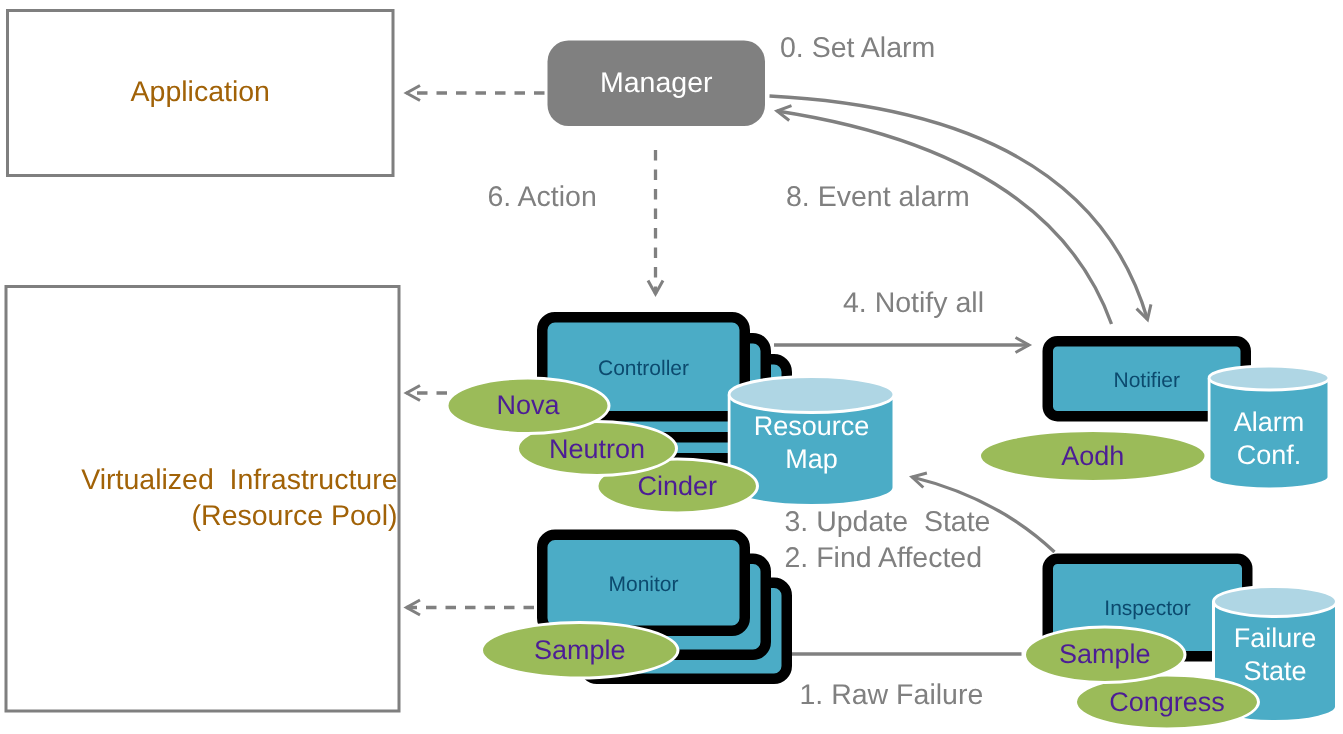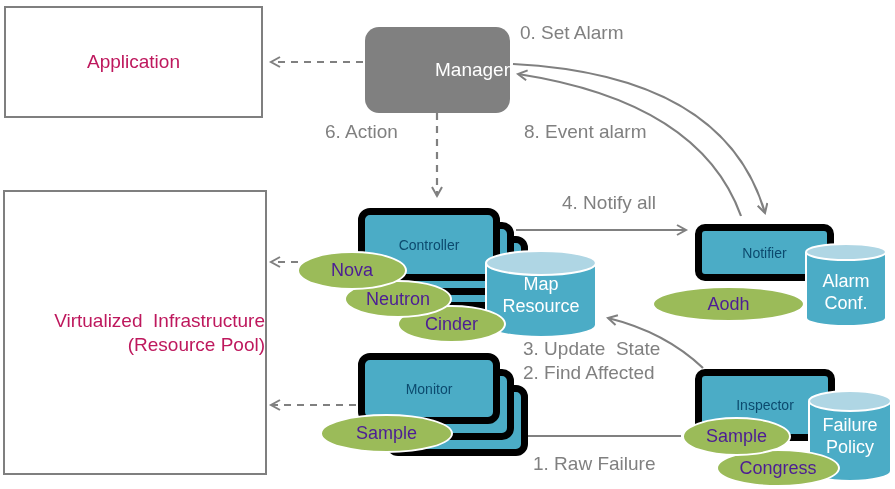--- a/index.html
+++ b/index.html
@@ -3,21 +3,21 @@
 <meta charset="utf-8">
 <style>
   html,body{margin:0;padding:0;background:#fff;}
   #stage{
     position:relative;width:895px;height:489px;background:#fff;overflow:hidden;
     font-family:"Liberation Sans",sans-serif;
   }
   .wbox{
     position:absolute;background:#fff;border:2px solid #7F7F7F;
     display:flex;flex-direction:column;align-items:center;justify-content:center;
-    box-sizing:border-box;color:#be185d;font-size:19px;text-align:center;
+    box-sizing:border-box;color:#a16207;font-size:19px;text-align:center;
   }
   .wbox .line{white-space:pre;line-height:24px;}
   .rbox{
     position:absolute;background:#4BACC6;border:7px solid #000000;border-radius:12px;
     display:flex;align-items:center;justify-content:center;
     box-sizing:border-box;color:#0c4a6e;font-size:14px;
   }
   .graybox{
     position:absolute;background:#808080;border-radius:14px;
     display:flex;align-items:center;justify-content:center;
@@ -66,21 +66,21 @@
 
   <div class="wbox z2" style="left:4px;top:6px;width:259px;height:112px;">
     <div class="line">Application</div>
   </div>
 
   <div class="wbox z2" style="left:3px;top:190px;width:264px;height:285px;align-items:flex-end;">
     <div class="line">Virtualized  Infrastructure</div>
     <div class="line">(Resource Pool)</div>
   </div>
 
-  <div class="graybox z2" style="left:365px;top:27px;width:145px;height:86px;justify-content:flex-end;">
+  <div class="graybox z2" style="left:365px;top:27px;width:145px;height:57px;">
     <div>Manager</div>
   </div>
 
   <div class="rbox z2" style="left:386px;top:236px;width:142px;height:73px;"></div>
   <div class="rbox z3" style="left:372px;top:222px;width:142px;height:73px;"></div>
   <div class="rbox z4" style="left:358px;top:208px;width:142px;height:73px;">
     <div>Controller</div>
   </div>
 
   <div class="rbox z2" style="left:386px;top:385px;width:142px;height:71px;"></div>
@@ -96,22 +96,22 @@
   <div class="rbox z2" style="left:695px;top:369px;width:140px;height:72px;border-radius:10px;">
     <div>Inspector</div>
   </div>
 
   <div class="cyl z5" style="left:485px;top:250px;width:112px;height:88px;">
     <svg width="112" height="88">
       <path d="M1,13 L1,75 A55,12 0 0 0 111,75 L111,13" fill="#4BACC6" stroke="#fff" stroke-width="2"></path>
       <ellipse cx="56" cy="13" rx="55" ry="12" fill="#AFD6E4" stroke="#fff" stroke-width="2"></ellipse>
     </svg>
     <div class="cyl-text" style="top:23px;">
+      <div class="line">Resource</div>
       <div class="line">Map</div>
-      <div class="line">Resource</div>
     </div>
   </div>
 
   <div class="cyl z5" style="left:805px;top:243px;width:82px;height:84px;">
     <svg width="82" height="84">
       <path d="M1,9 L1,75 A40,8 0 0 0 81,75 L81,9" fill="#4BACC6" stroke="#fff" stroke-width="2"></path>
       <ellipse cx="41" cy="9" rx="40" ry="8" fill="#AFD6E4" stroke="#fff" stroke-width="2"></ellipse>
     </svg>
     <div class="cyl-text" style="top:27px;">
       <div class="line">Alarm</div>
@@ -119,21 +119,21 @@
     </div>
   </div>
 
   <div class="cyl z5" style="left:808px;top:390px;width:84px;height:92px;">
     <svg width="84" height="92">
       <path d="M1,11 L1,81 A41,10 0 0 0 83,81 L83,11" fill="#4BACC6" stroke="#fff" stroke-width="2"></path>
       <ellipse cx="42" cy="11" rx="41" ry="10" fill="#AFD6E4" stroke="#fff" stroke-width="2"></ellipse>
     </svg>
     <div class="cyl-text" style="top:24px;">
       <div class="line">Failure</div>
-      <div class="line">Policy</div>
+      <div class="line">State</div>
     </div>
   </div>
 
   <div class="ellipse z6" style="left:397px;top:305px;width:109px;height:38px;">
     <div>Cinder</div>
   </div>
   <div class="ellipse z6" style="left:344px;top:280px;width:108px;height:38px;">
     <div>Neutron</div>
   </div>
   <div class="ellipse z6" style="left:297px;top:251px;width:110px;height:39px;">

